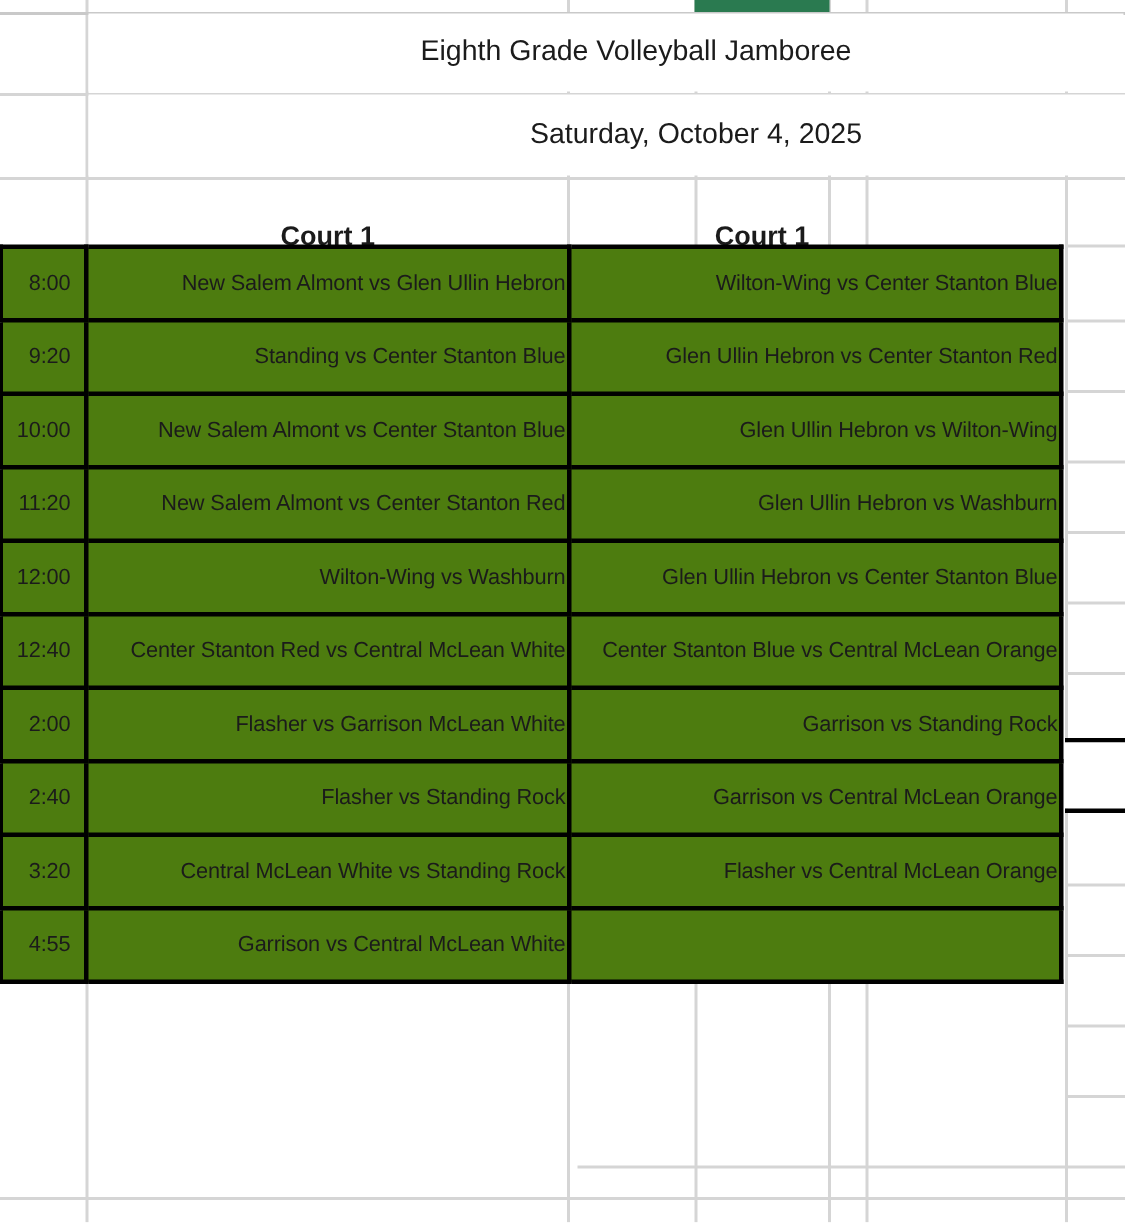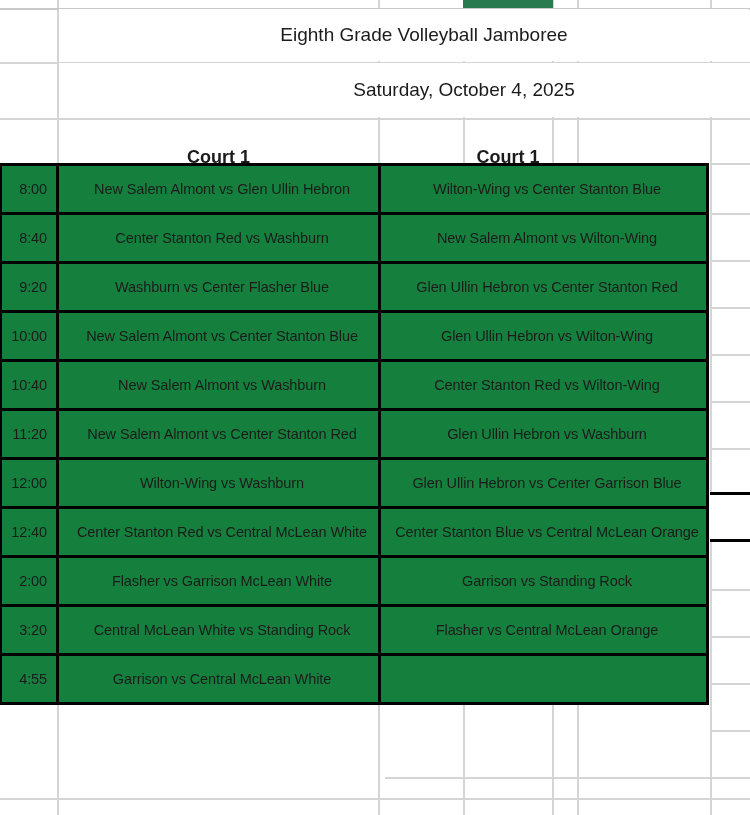--- a/index.html
+++ b/index.html
@@ -14,24 +14,24 @@
   
   .merge-cover{position:absolute;left:59px;width:650px;background:#ffffff;z-index:1;
     display:flex;align-items:center;justify-content:center;}
   .title-cell{top:9px;height:52px;font-size:19px;padding-left:40px;}
   .date-cell{top:63px;height:54px;font-size:19px;padding-left:80px;}
   .court-header{position:absolute;top:135px;height:44px;z-index:1;display:flex;
     align-items:center;justify-content:center;font-size:18px;font-weight:bold;}
   .green-bar{position:absolute;left:463px;top:0;width:90px;height:8px;background:#2a7a50;z-index:2;}
   
   table.sched{position:absolute;left:-1px;top:163px;border-collapse:collapse;table-layout:fixed;z-index:1;}
-  table.sched td{border:3px solid #000;background:#15803d;height:44px;font-size:14.5px;
+  table.sched td{border:3px solid #000;background:#4d7c0f;height:44px;font-size:14.5px;
     white-space:nowrap;overflow:visible;letter-spacing:-0.1px;}
   td.time-cell{text-align:right;padding-right:9px;font-size:15px;}
-  td.match-cell{text-align:center;padding-left:8px;}
+  td.match-cell{text-align:right;padding-left:8px;}
   td.ghost{border:none;background:transparent;}
   
   .ext-black{position:absolute;left:710px;width:40px;height:3px;background:#000;z-index:2;}
   .ext-white{position:absolute;left:710px;width:40px;background:#fff;z-index:2;}
 </style>
 </head>
 <body>
 
 <div class="sheet">
 
@@ -84,58 +84,53 @@
         <col style="width:322px">
         <col style="width:328px">
       </colgroup>
     <tbody>
         <tr>
           <td class="time-cell">8:00</td>
           <td class="match-cell">New Salem Almont vs Glen Ullin Hebron</td>
           <td class="match-cell">Wilton-Wing vs Center Stanton Blue</td>
         </tr>
         <tr>
-          <td class="time-cell">8:40</td>
-          <td class="match-cell">Center Stanton Red vs Washburn</td>
-          <td class="match-cell">New Salem Almont vs Wilton-Wing</td>
-        </tr>
-        <tr>
           <td class="time-cell">9:20</td>
-          <td class="match-cell">Washburn vs Center Flasher Blue</td>
+          <td class="match-cell">Standing vs Center Stanton Blue</td>
           <td class="match-cell">Glen Ullin Hebron vs Center Stanton Red</td>
         </tr>
         <tr>
           <td class="time-cell">10:00</td>
           <td class="match-cell">New Salem Almont vs Center Stanton Blue</td>
           <td class="match-cell">Glen Ullin Hebron vs Wilton-Wing</td>
-        </tr>
-        <tr>
-          <td class="time-cell">10:40</td>
-          <td class="match-cell">New Salem Almont vs Washburn</td>
-          <td class="match-cell">Center Stanton Red vs Wilton-Wing</td>
         </tr>
         <tr>
           <td class="time-cell">11:20</td>
           <td class="match-cell">New Salem Almont vs Center Stanton Red</td>
           <td class="match-cell">Glen Ullin Hebron vs Washburn</td>
         </tr>
         <tr>
           <td class="time-cell">12:00</td>
           <td class="match-cell">Wilton-Wing vs Washburn</td>
-          <td class="match-cell">Glen Ullin Hebron vs Center Garrison Blue</td>
+          <td class="match-cell">Glen Ullin Hebron vs Center Stanton Blue</td>
         </tr>
         <tr>
           <td class="time-cell">12:40</td>
           <td class="match-cell">Center Stanton Red vs Central McLean White</td>
           <td class="match-cell">Center Stanton Blue vs Central McLean Orange</td>
         </tr>
         <tr>
           <td class="time-cell">2:00</td>
           <td class="match-cell">Flasher vs Garrison McLean White</td>
           <td class="match-cell">Garrison vs Standing Rock</td>
+        </tr>
+        <tr>
+          <td class="time-cell">2:40</td>
+          <td class="match-cell">Flasher vs Standing Rock</td>
+          <td class="match-cell">Garrison vs Central McLean Orange</td>
         </tr>
         <tr>
           <td class="time-cell">3:20</td>
           <td class="match-cell">Central McLean White vs Standing Rock</td>
           <td class="match-cell">Flasher vs Central McLean Orange</td>
         </tr>
         <tr>
           <td class="time-cell">4:55</td>
           <td class="match-cell">Garrison vs Central McLean White</td>
           <td class="match-cell ghost"></td>

